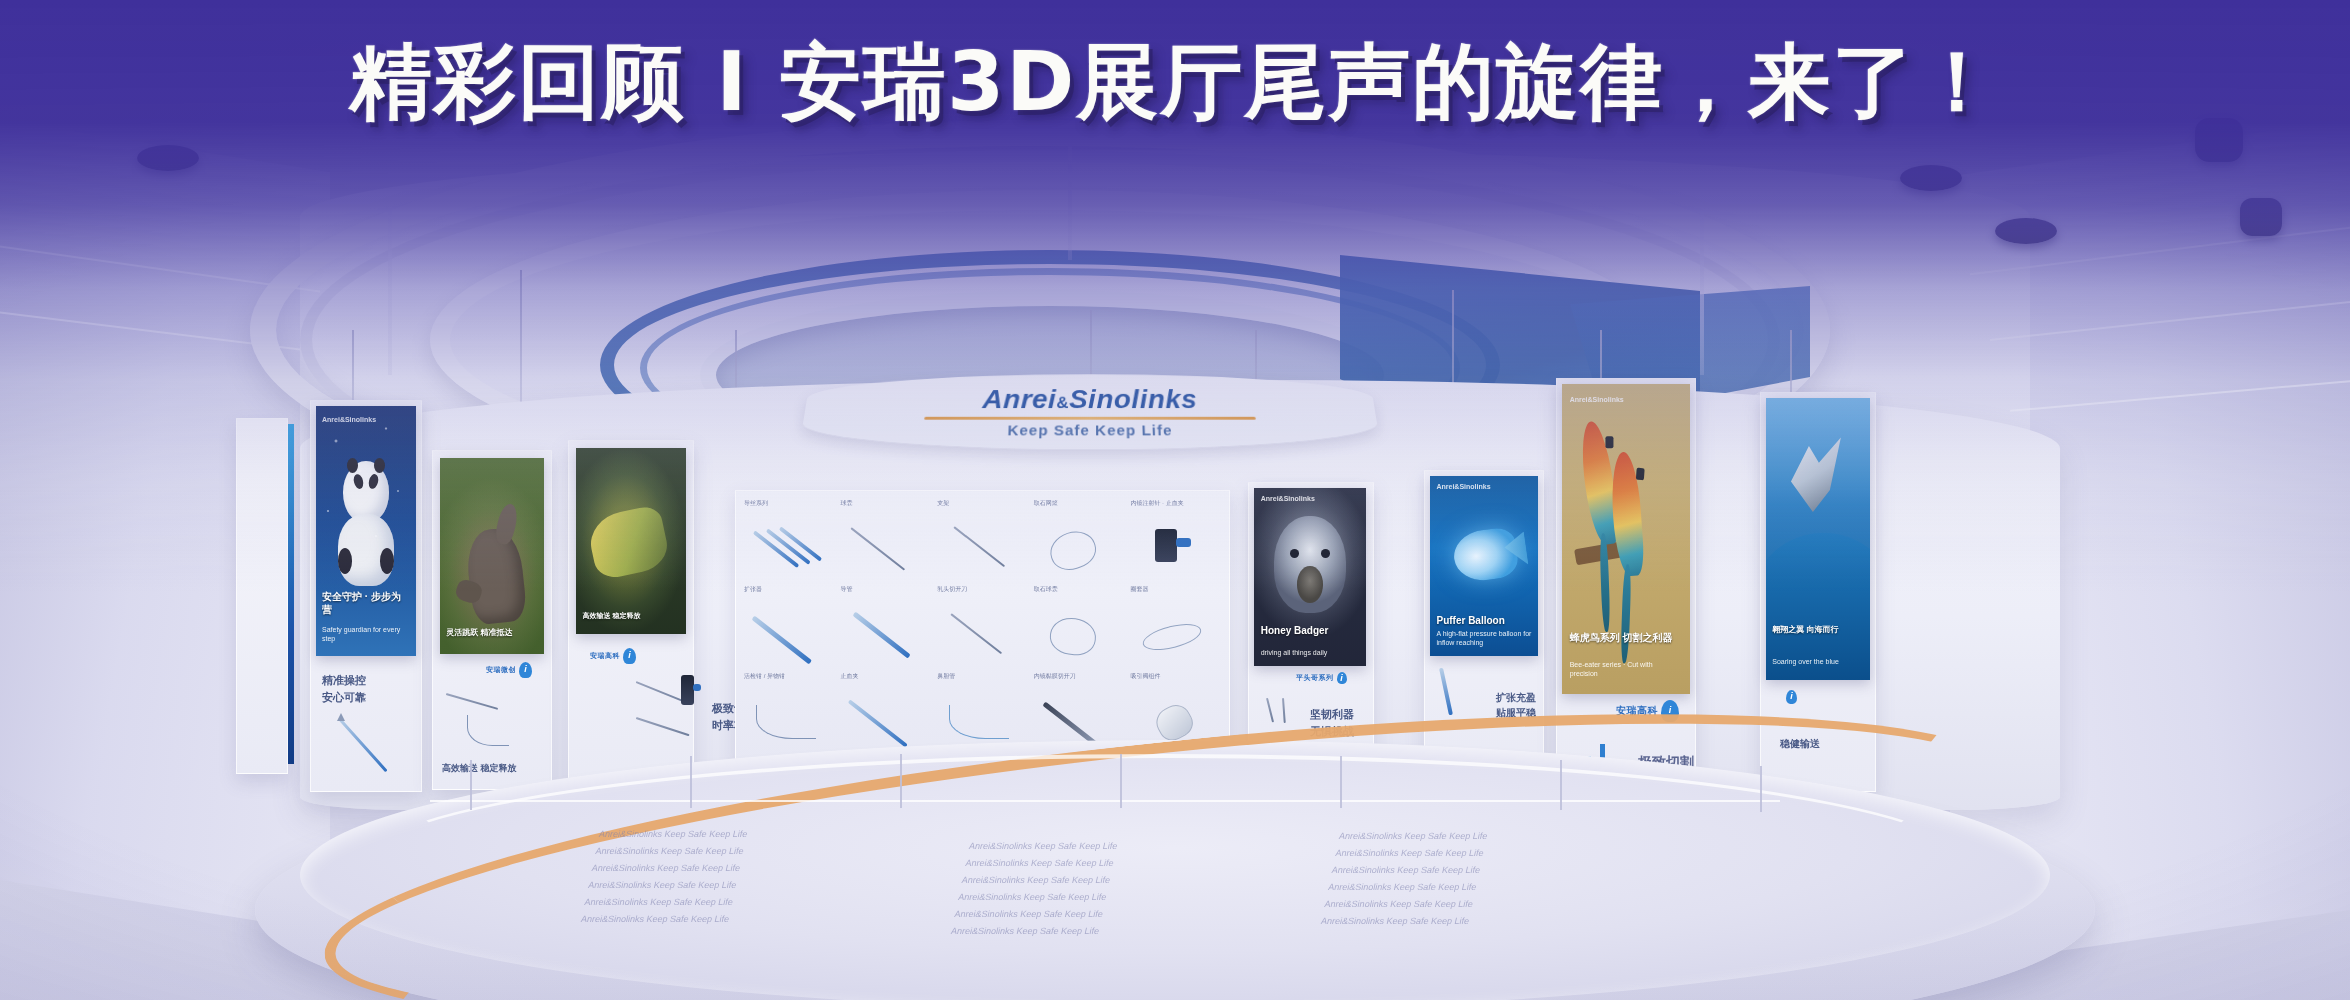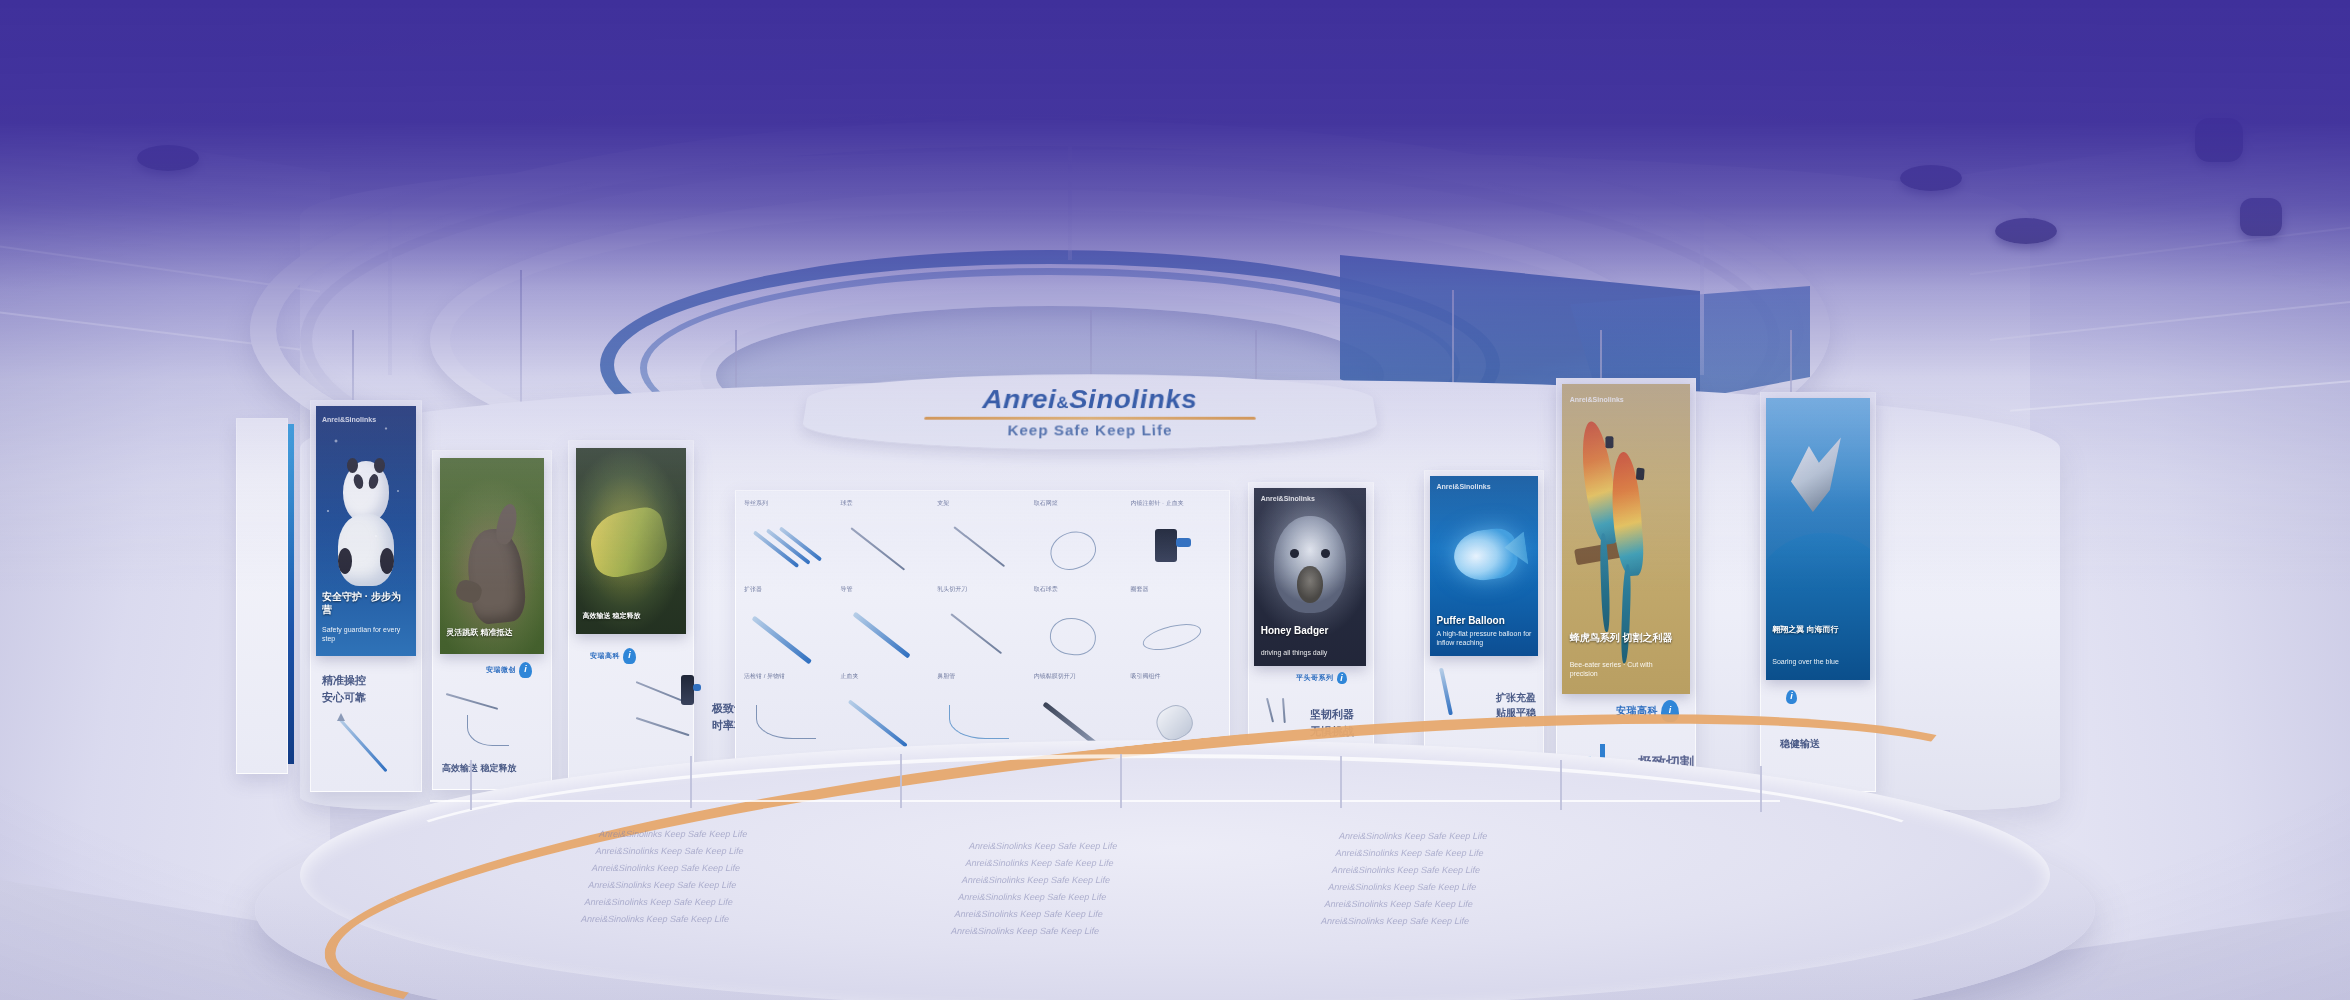--- a/index.html
+++ b/index.html
@@ -588,14 +588,15 @@
   <div class="rail-post" style="left:690px;top:756px;height:52px;"></div>
   <div class="rail-post" style="left:900px;top:754px;height:54px;"></div>
   <div class="rail-post" style="left:1120px;top:754px;height:54px;"></div>
   <div class="rail-post" style="left:1340px;top:756px;height:52px;"></div>
   <div class="rail-post" style="left:1560px;top:760px;height:50px;"></div>
   <div class="rail-post" style="left:1760px;top:766px;height:46px;"></div>
 
   <div class="vignette"></div>
   <div class="purple-wash"></div>
 
+  <div class="headline">精彩回顾 I 安瑞3D展厅尾声的旋律，来了！</div>
 
 </div>
 
 </body></html>

